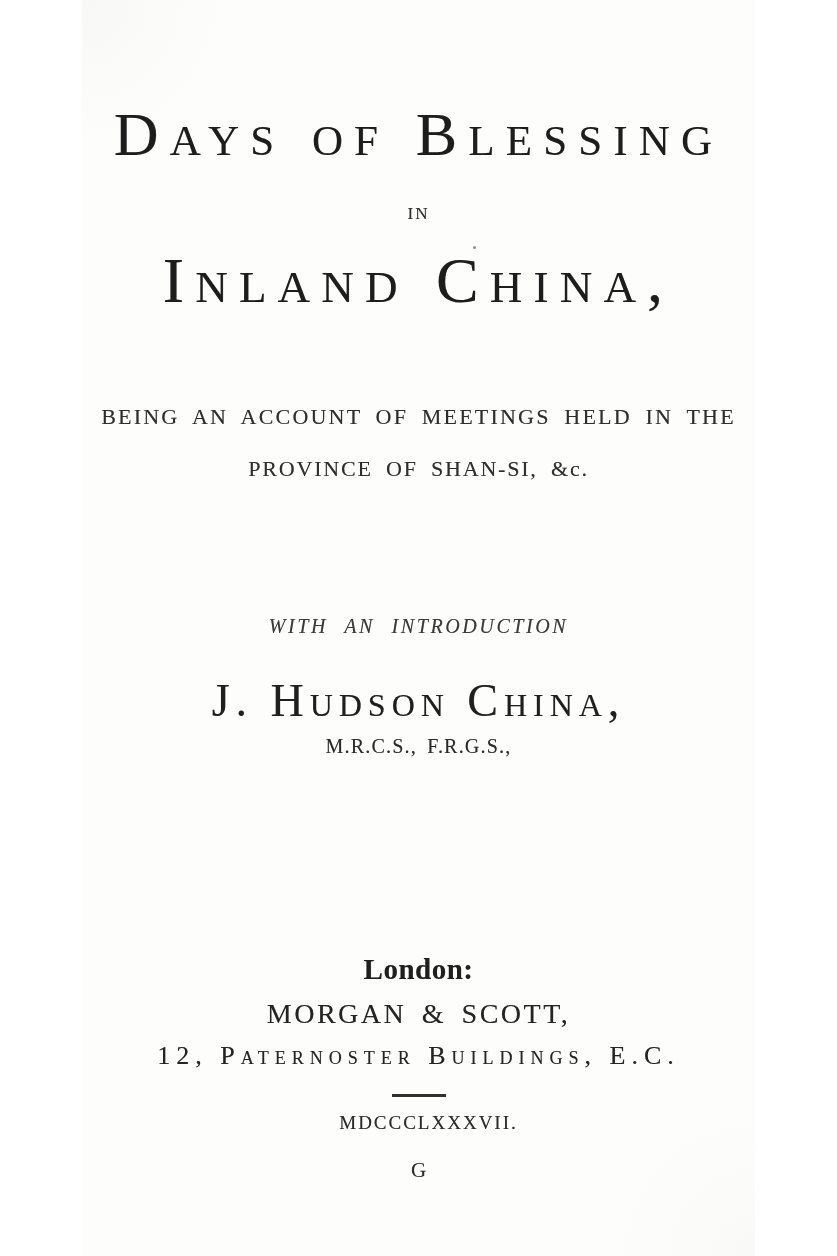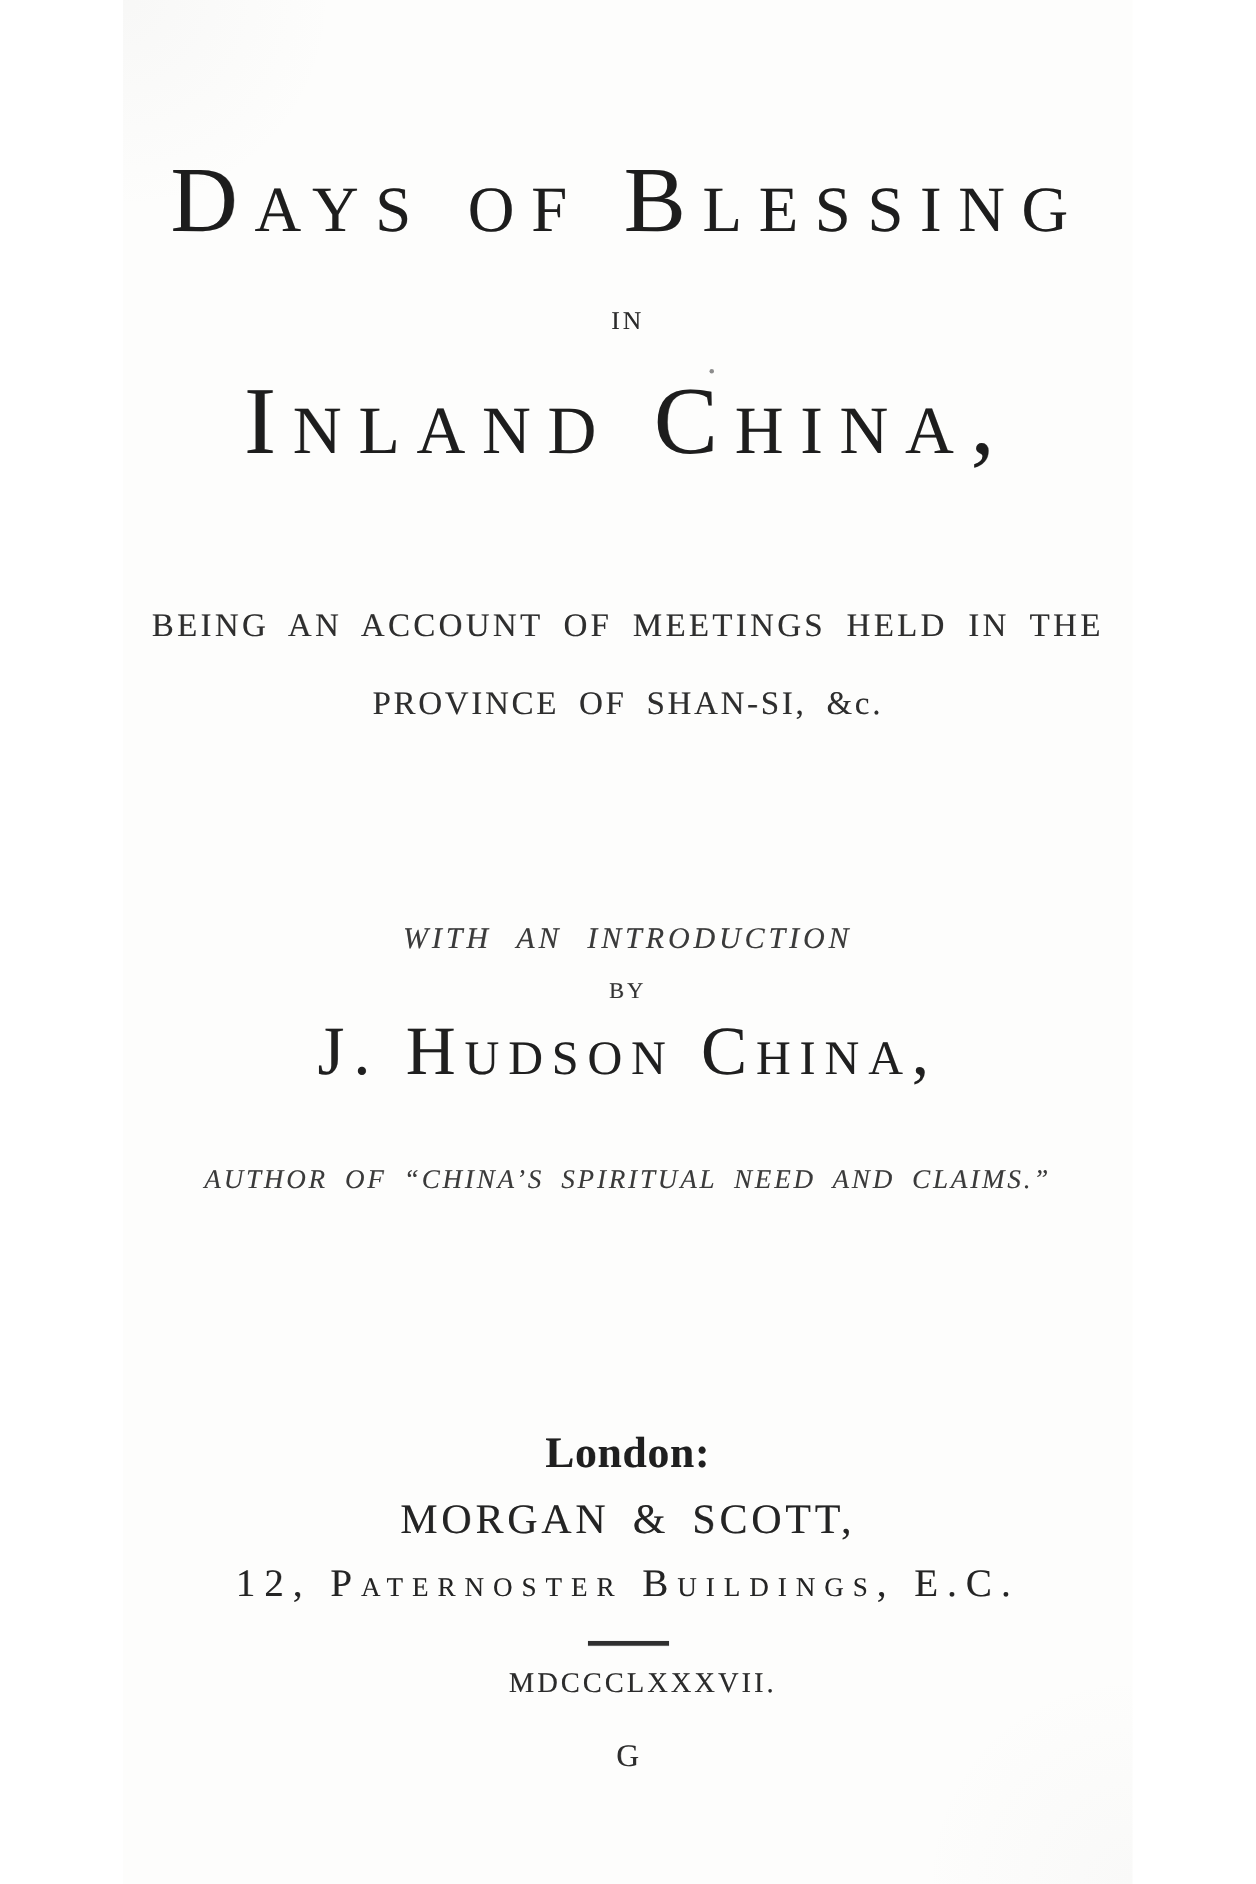--- a/index.html
+++ b/index.html
@@ -84,26 +84,25 @@
   <div id="speck"></div>
 
   <div class="line sc" id="title-line2">Inland China,</div>
 
   <div class="line" id="subtitle1">BEING AN ACCOUNT OF MEETINGS HELD IN THE</div>
 
   <div class="line" id="subtitle2">PROVINCE OF SHAN-SI, &amp;c.</div>
 
   <div class="line it" id="intro-note">WITH AN INTRODUCTION</div>
 
-  <div class="line" id="by-label">BY</div>
 
   <div class="line sc" id="author">J. Hudson China,</div>
 
+  <div class="line" id="creds">M.R.C.S., F.R.G.S.,</div>
 
-  <div class="line it" id="author-of">AUTHOR OF “CHINA’S SPIRITUAL NEED AND CLAIMS.”</div>
 
   <div class="line" id="imprint-city">London:</div>
 
   <div class="line" id="publisher">MORGAN &amp; SCOTT,</div>
 
   <div class="line sc" id="address">12, Paternoster Buildings, E.C.</div>
 
   <div id="imprint-rule"></div>
 
   <div class="line" id="year">MDCCCLXXXVII.</div>

